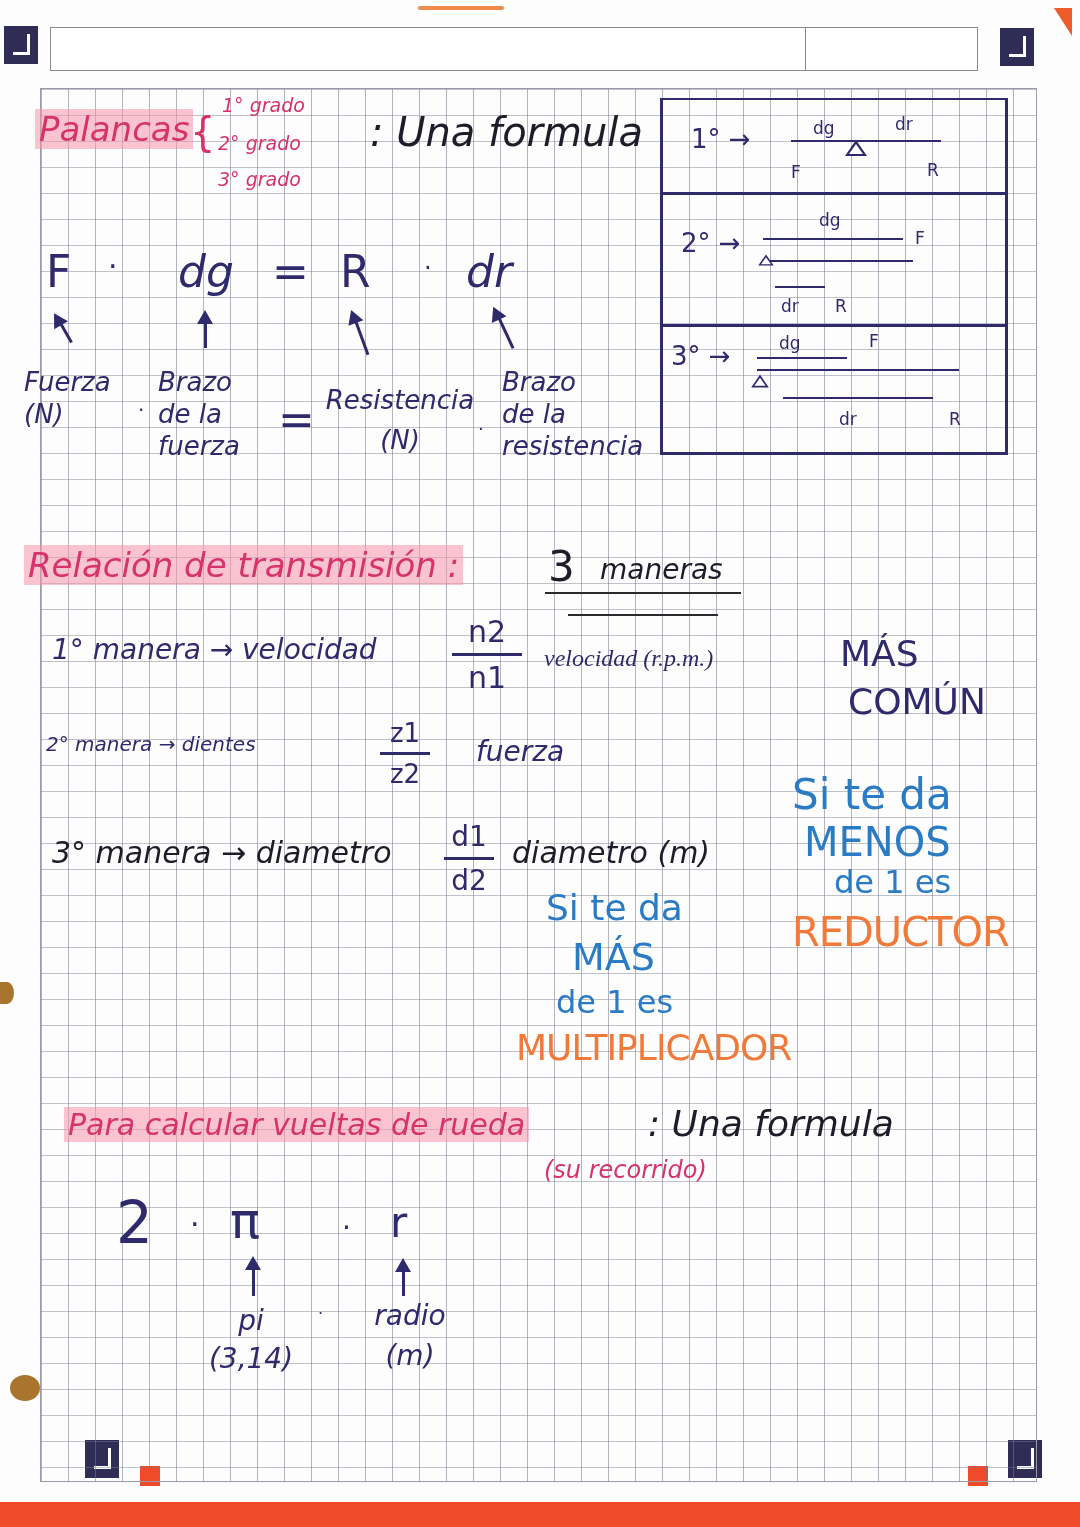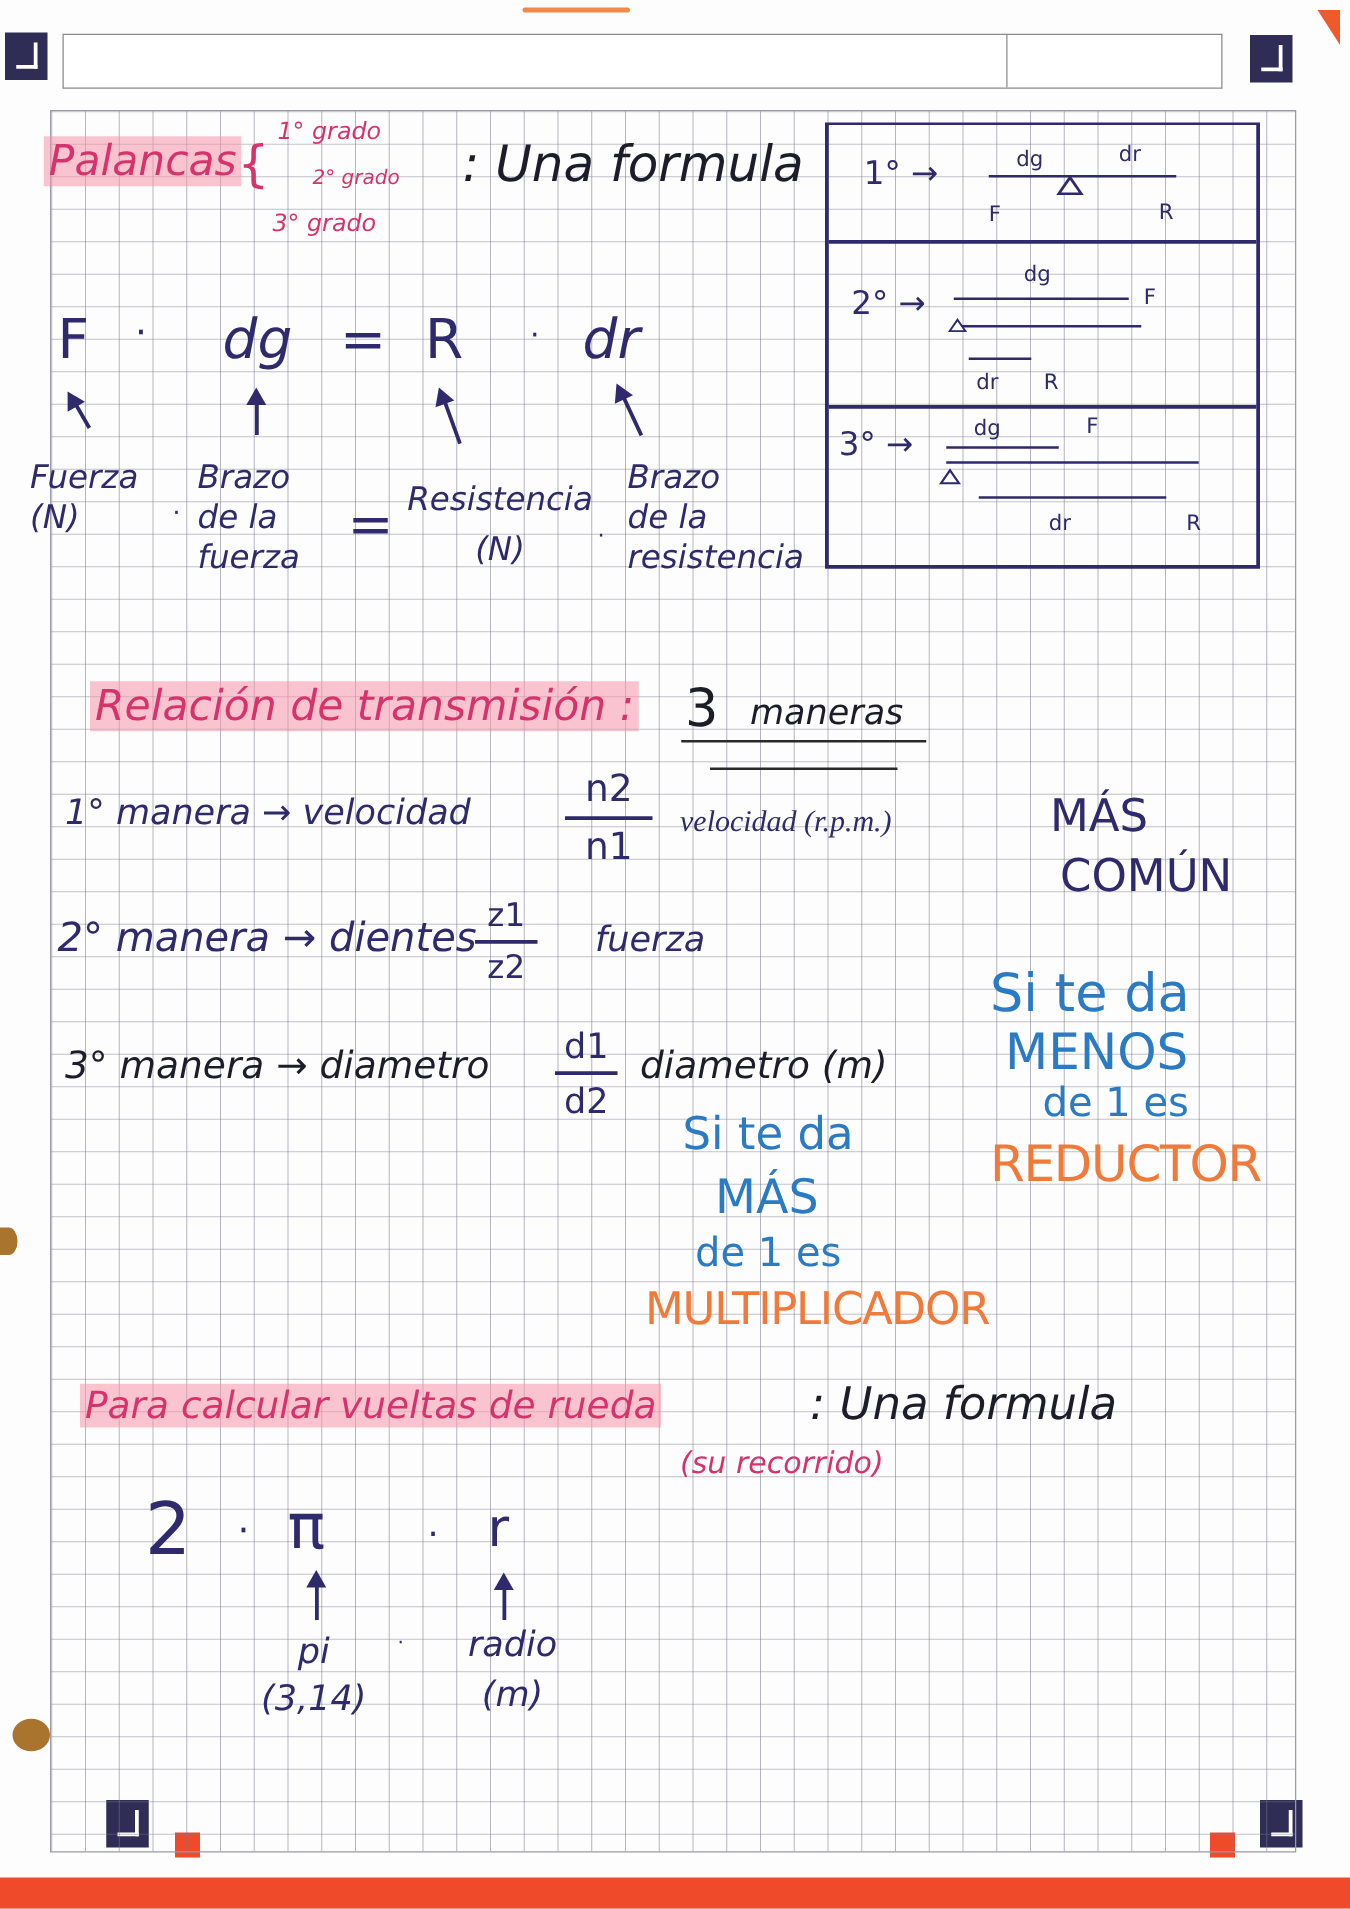--- a/index.html
+++ b/index.html
@@ -57,21 +57,21 @@
   <div class="orange-sq" style="left:968px;top:1466px;"></div>
   <div class="bottom-band"></div>
   <div class="hole half" style="top:982px;"></div>
   <div class="hole" style="top:1375px;"></div>
 
   <div class="grid"></div>
 
   <div class="hw pink script" style="left:8px;top:112px;font-size:34px;padding-left:27px;"><span class="hl">Palancas</span></div>
   <div class="hw pink" style="left:190px;top:112px;font-size:40px;">{</div>
   <div class="hw pink script" style="left:222px;top:96px;font-size:19px;font-style:italic;">1° grado</div>
-  <div class="hw pink script" style="left:218px;top:134px;font-size:16px;margin-left:32px;">2° grado</div>
+  <div class="hw pink script" style="left:218px;top:134px;font-size:19px;">2° grado</div>
   <div class="hw pink script" style="left:218px;top:170px;font-size:19px;">3° grado</div>
   <div class="hw script" style="left:370px;top:112px;font-size:40px;color:#1d1d2a;">: Una formula</div>
 
   <div class="hw ink" style="left:46px;top:250px;font-size:44px;">F</div>
   <div class="hw ink" style="left:108px;top:252px;font-size:30px;">·</div>
   <div class="hw ink script" style="left:178px;top:250px;font-size:44px;">dg</div>
   <div class="hw ink" style="left:272px;top:250px;font-size:44px;">=</div>
   <div class="hw ink" style="left:340px;top:250px;font-size:44px;">R</div>
   <div class="hw ink" style="left:424px;top:256px;font-size:24px;">·</div>
   <div class="hw ink script" style="left:466px;top:250px;font-size:44px;">dr</div>
@@ -131,37 +131,37 @@
       <div class="lbl" style="left:206px;top:4px;">F</div>
       <div class="line" style="left:94px;top:42px;width:202px;"></div>
       <div class="fulcrum" style="left:86px;top:46px;transform:scale(0.8);"></div>
       <div class="line" style="left:120px;top:70px;width:150px;"></div>
       <div class="lbl" style="left:176px;top:82px;">dr</div>
       <div class="lbl" style="left:286px;top:82px;">R</div>
     </div>
   </div>
 
 
-  <div class="hw pink script" style="left:24px;top:548px;font-size:34px;margin-left:48px;"><span class="hl"><span>Relación de transmisión</span> <span>:</span></span></div>
+  <div class="hw pink script" style="left:24px;top:548px;font-size:34px;"><span class="hl"><span>Relación de transmisión</span> <span>:</span></span></div>
   <div class="hw" style="left:548px;top:546px;font-size:42px;color:#1d1d2a;">3</div>
   <div class="hw script" style="left:600px;top:556px;font-size:28px;color:#1d1d2a;">maneras</div>
   <div class="underline" style="left:545px;top:592px;width:196px;"></div>
   <div class="underline" style="left:568px;top:614px;width:150px;"></div>
 
   <div class="hw ink script" style="left:52px;top:636px;font-size:28px;">1° manera → velocidad</div>
   <div class="frac ink" style="left:452px;top:614px;width:70px;font-size:30px;">
     <div>n2</div>
       <div class="bar"></div>
       <div>n1</div>
   </div>
   <div class="hw ink script" style="left:544px;top:646px;font-size:24px;font-family:Liberation Serif, serif;">velocidad (r.p.m.)</div>
   <div class="hw ink" style="left:840px;top:636px;font-size:36px;">MÁS</div>
   <div class="hw ink" style="left:848px;top:684px;font-size:36px;">COMÚN</div>
 
-  <div class="hw ink script" style="left:46px;top:734px;font-size:32px;">2° manera → dientes</div>
+  <div class="hw ink script" style="left:46px;top:734px;font-size:20px;">2° manera → dientes</div>
   <div class="frac ink" style="left:380px;top:718px;width:50px;font-size:26px;">
     <div>z1</div>
       <div class="bar"></div>
       <div>z2</div>
   </div>
   <div class="hw ink script" style="left:476px;top:738px;font-size:28px;">fuerza</div>
 
   <div class="hw script" style="left:52px;top:838px;font-size:30px;color:#1d1d2a;">3° manera → diametro</div>
   <div class="frac ink" style="left:444px;top:820px;width:50px;font-size:28px;">
     <div>d1</div>

